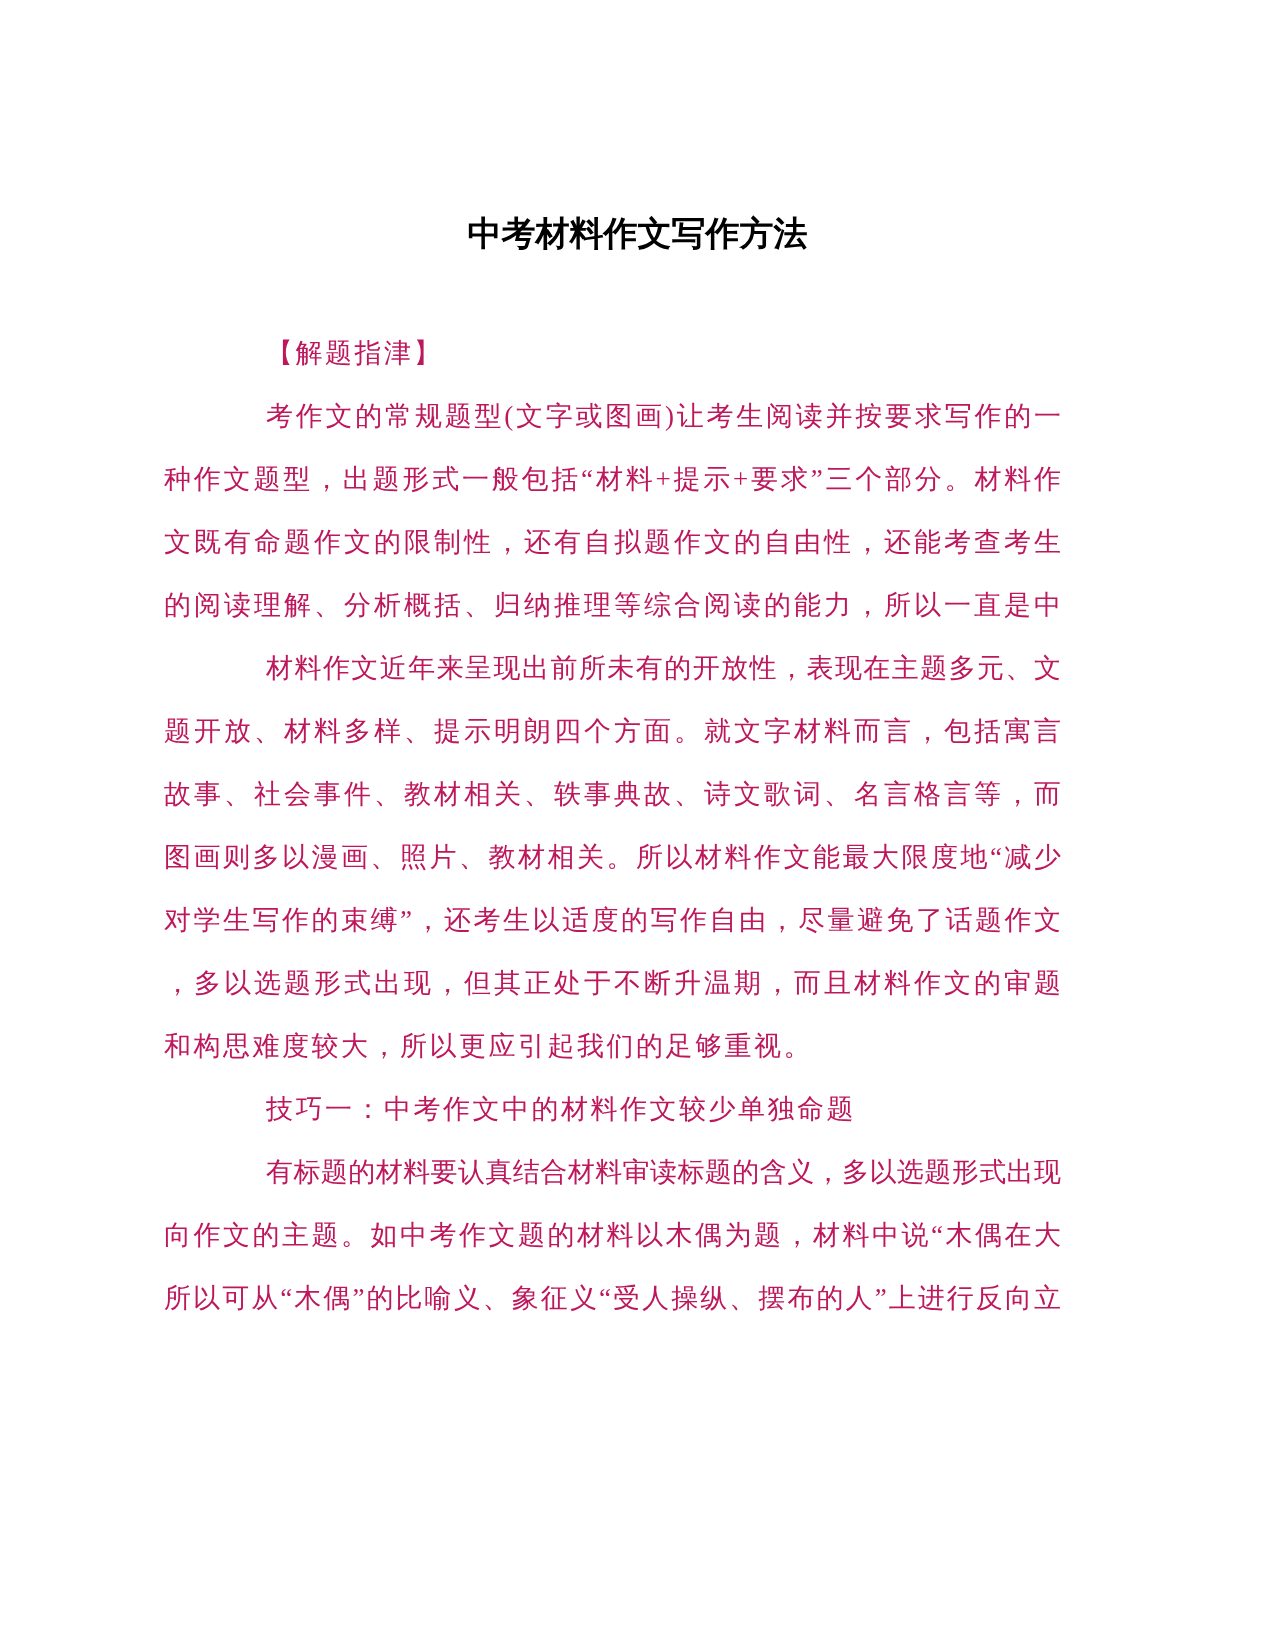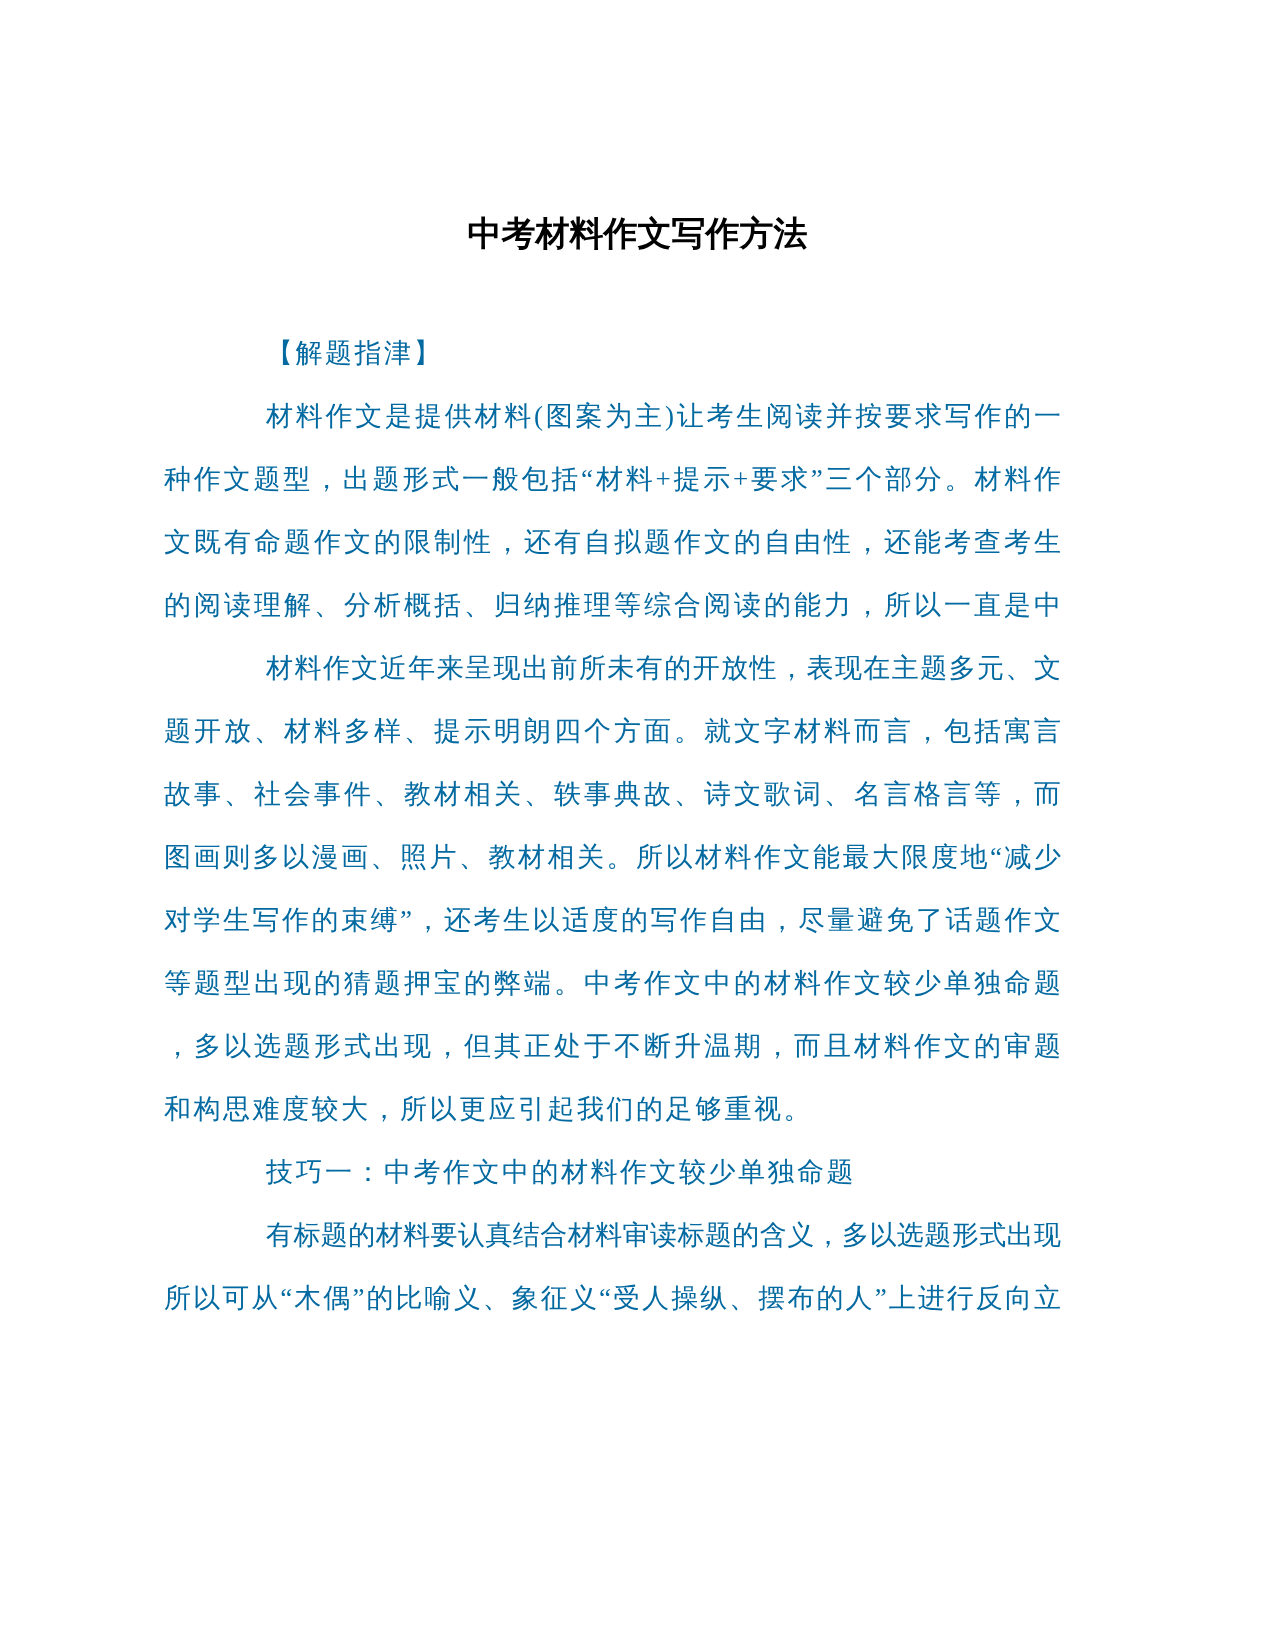--- a/index.html
+++ b/index.html
@@ -34,48 +34,48 @@
     top: 322px;
     width: 897px;
   }
   .line {
     height: 63px;
     line-height: 63px;
     font-size: 27px;
     text-align: justify;
     text-align-last: justify;
     white-space: nowrap;
-    color: #0369a1;
+    color: #be185d;
   }
   
   .line.nj {
     text-align: left;
     text-align-last: left;
     letter-spacing: 2.5px;
   }
   
   .line.indent {
     text-indent: 102px;
   }
 </style>
 </head>
 <body>
 
 <div class="doc-title">中考材料作文写作方法</div>
 
 <div class="doc-body">
     <div class="line indent nj">【解题指津】</div>
-    <div class="line indent">材料作文是提供材料(图案为主)让考生阅读并按要求写作的一</div>
+    <div class="line indent">考作文的常规题型(文字或图画)让考生阅读并按要求写作的一</div>
     <div class="line">种作文题型，出题形式一般包括“材料+提示+要求”三个部分。材料作</div>
     <div class="line">文既有命题作文的限制性，还有自拟题作文的自由性，还能考查考生</div>
     <div class="line">的阅读理解、分析概括、归纳推理等综合阅读的能力，所以一直是中</div>
     <div class="line indent">材料作文近年来呈现出前所未有的开放性，表现在主题多元、文</div>
     <div class="line">题开放、材料多样、提示明朗四个方面。就文字材料而言，包括寓言</div>
     <div class="line">故事、社会事件、教材相关、轶事典故、诗文歌词、名言格言等，而</div>
     <div class="line">图画则多以漫画、照片、教材相关。所以材料作文能最大限度地“减少</div>
     <div class="line">对学生写作的束缚”，还考生以适度的写作自由，尽量避免了话题作文</div>
-    <div class="line">等题型出现的猜题押宝的弊端。中考作文中的材料作文较少单独命题</div>
     <div class="line">，多以选题形式出现，但其正处于不断升温期，而且材料作文的审题</div>
     <div class="line nj">和构思难度较大，所以更应引起我们的足够重视。</div>
     <div class="line indent nj">技巧一：中考作文中的材料作文较少单独命题</div>
     <div class="line indent">有标题的材料要认真结合材料审读标题的含义，多以选题形式出现</div>
+    <div class="line">向作文的主题。如中考作文题的材料以木偶为题，材料中说“木偶在大</div>
     <div class="line">所以可从“木偶”的比喻义、象征义“受人操纵、摆布的人”上进行反向立</div>
   </div>
 
 </body></html>

